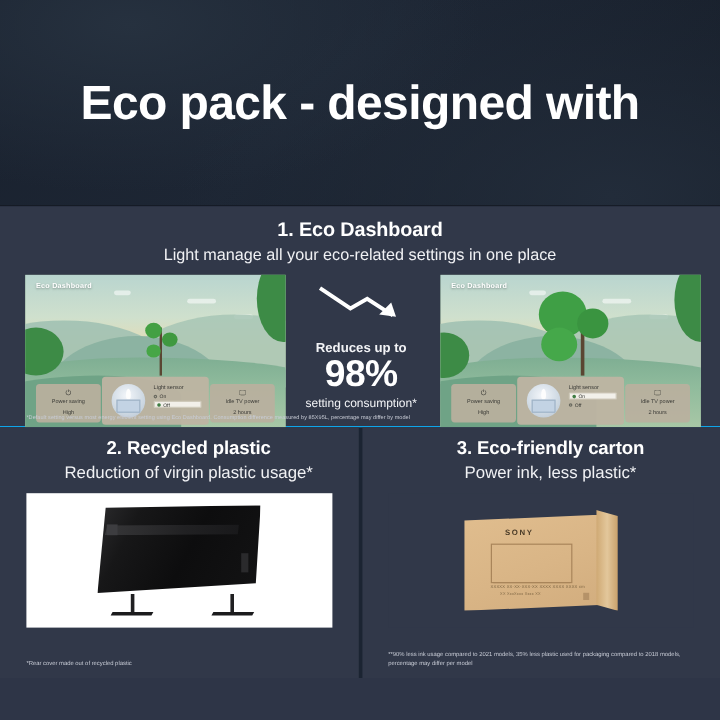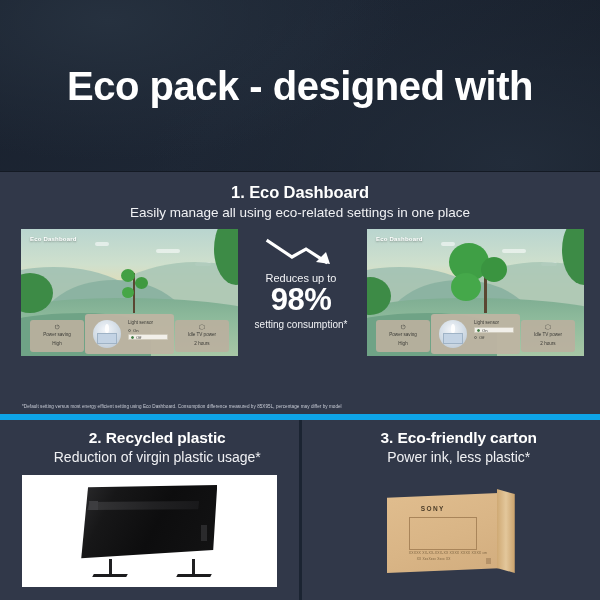--- a/index.html
+++ b/index.html
@@ -34,24 +34,24 @@
     letter-spacing: -0.5px;
     line-height: 1.22;
     white-space: nowrap;
   }
   .hero-line.l2 { margin-top: 2px; }
   .accent { color: #2cd44a; }
 
   
   .sec1 {
     position: relative;
-    height: 248px;
+    height: 184px;
     background: #313849;
     padding-top: 11px;
-    border-bottom: 6px solid #0ea5e9;
+    border-bottom: 1px solid #0ea5e9;
   }
   .sec-title {
     text-align: center; color: #ffffff;
     font-size: 16.5px; font-weight: 700; letter-spacing: -0.1px;
   }
   .sec-sub {
     text-align: center; color: #f0f1f4;
     font-size: 13.5px; font-weight: 400; margin-top: 3px;
   }
 
@@ -139,21 +139,21 @@
     position: absolute; left: 22px; bottom: 5px;
     color: #c8ccd6; font-size: 4.6px; letter-spacing: .05px;
   }
 
   
   .mid {
     position: absolute; left: 243px; top: 8px; width: 116px;
     text-align: center; pointer-events: none;
   }
   .mid .arrow { height: 30px; }
-  .mid .r1 { color:#f2f3f6; font-size: 11px; margin-top: 1px; }
+  .mid .r1 { color:#f2f3f6; font-size: 11px; margin-top: 12px; font-weight: bold; }
   .mid .big { color:#ffffff; font-size: 31px; font-weight: 700; line-height: 1.05; letter-spacing: -0.5px; }
   .mid .r2 { color:#f2f3f6; font-size: 10px; margin-top: 2px; }
 
   
   .bottom { display: flex; height: 209px; gap: 3px; background: #1b2432; }
   .pane { flex: 1; background: #313849; padding-top: 9px; position: relative; }
   .pane .sec-title { font-size: 15.5px; margin-left: 16px; }
   .pane .sec-sub { font-size: 14px; margin-top: 2px; padding-left: 16px; }
   .photo {
     position: absolute; left: 22px; right: 22px; top: 55px; height: 112px;
@@ -216,21 +216,21 @@
 <body>
 
 <div class="page">
 
   <div class="hero">
     <div class="hero-line">Eco pack - designed with</div>
   </div>
 
   <div class="sec1">
     <div class="sec-title">1. Eco Dashboard</div>
-    <div class="sec-sub">Easily manage all using eco-related settings in one place</div>
+    <div class="sec-sub">Light manage all your eco-related settings in one place</div>
 
     <div class="tv-row">
 
       <div class="tv left">
         <div class="scene">
           <div class="sky"></div>
           <div class="cloud" style="left:62%;top:16%;width:24px;"></div>
           <div class="cloud" style="left:80%;top:26%;width:16px;"></div>
           <div class="cloud" style="left:34%;top:10%;width:14px;"></div>
           <div class="hill h1"></div>

